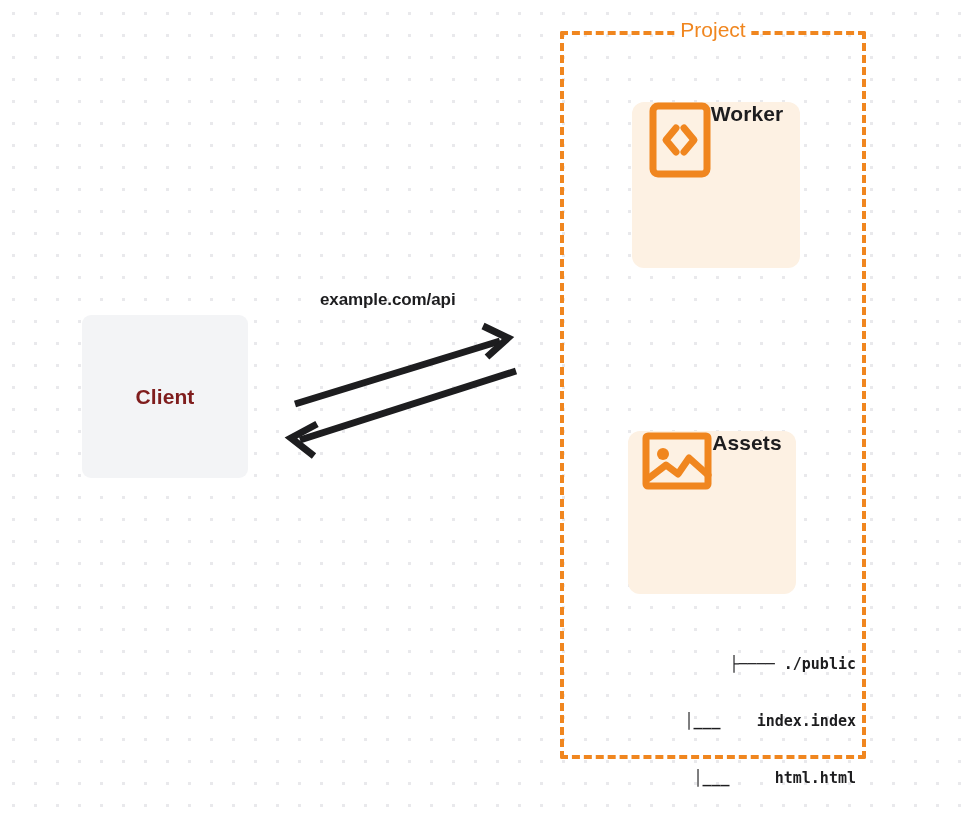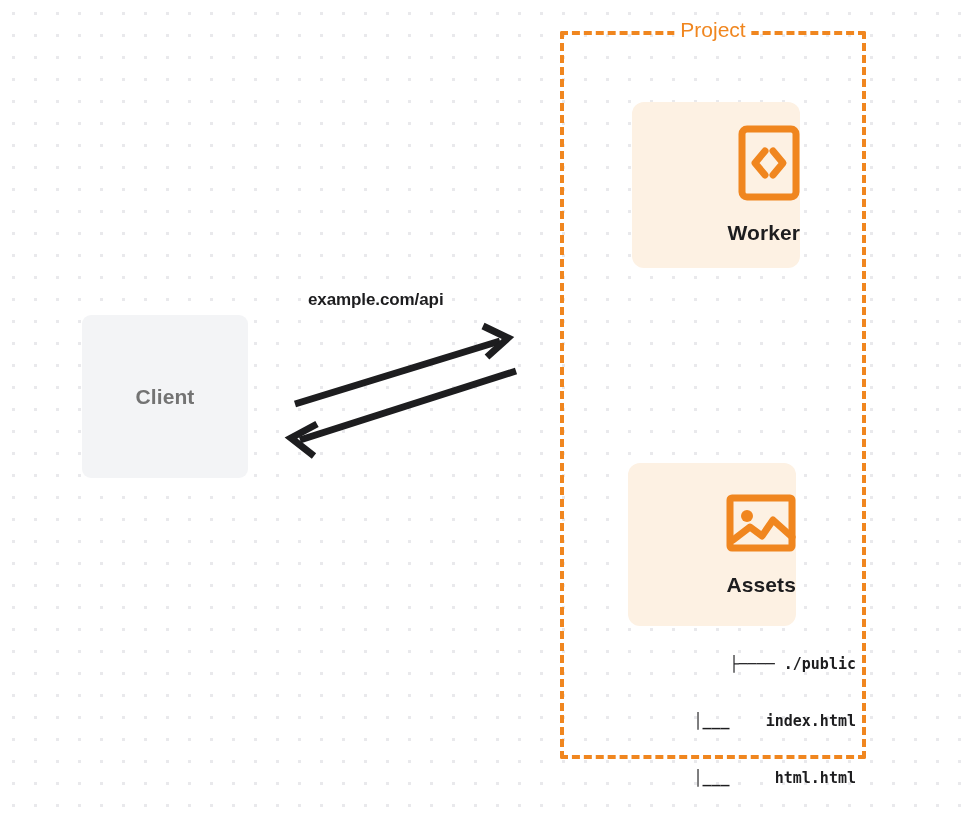--- a/index.html
+++ b/index.html
@@ -33,38 +33,38 @@
     height: 163px;
     background: #f3f4f6;
     border-radius: 9px;
     display: flex;
     align-items: center;
     justify-content: center;
   }
   #client-node .node-label {
     font-size: 21px;
     font-weight: bold;
-    color: #737373;
+    color: #7f1d1d;
     letter-spacing: 0.1px;
   }
 
   
   #arrow-layer {
     position: absolute;
     left: 0;
     top: 0;
     width: 980px;
     height: 818px;
     pointer-events: none;
   }
 
   
   #request-label {
     position: absolute;
-    left: 308px;
+    left: 320px;
     top: 290px;
     font-size: 17px;
     font-weight: bold;
     color: #1d1d1f;
     letter-spacing: -0.1px;
     white-space: nowrap;
   }
 
   
   #project-group {
@@ -95,33 +95,33 @@
     white-space: nowrap;
     line-height: 1;
   }
 
   
   .card {
     position: absolute;
     background: #fdf1e3;
     border-radius: 12px;
     display: flex;
-    flex-direction: column;
-    align-items: flex-end;
+    flex-direction: row;
+    align-items: flex-start;
     justify-content: center;
   }
   #worker-node {
     left: 72px;
     top: 71px;
     width: 168px;
     height: 166px;
   }
   #assets-node {
     left: 68px;
-    top: 432px;
+    top: 400px;
     width: 168px;
     height: 163px;
   }
   .card .card-icon {
     display: block;
     margin-bottom: 16px;
   }
   .card .node-label {
     font-size: 21px;
     font-weight: bold;
@@ -192,19 +192,19 @@
           <rect x="4" y="5" width="62" height="50" rx="2" ry="2" fill="none" stroke="#f0861f" stroke-width="7"></rect>
           <circle cx="21" cy="23" r="6" fill="#f0861f"></circle>
           <polyline points="7,47 24,34 36,43 47,27 66,44" fill="none" stroke="#f0861f" stroke-width="7" stroke-linecap="round" stroke-linejoin="round"></polyline>
         </svg>
       </span>
       <span class="node-label">Assets</span>
     </div>
 
     <div id="assets-file-tree">
       <span class="tree-line">├──── ./public</span>
-      <span class="tree-line">│___    index.html</span>
+      <span class="tree-line">│___    index.index</span>
       <span class="tree-line">│___     html.html</span>
       
     </div>
   </div>
 
 </div>
 
 </body></html>

